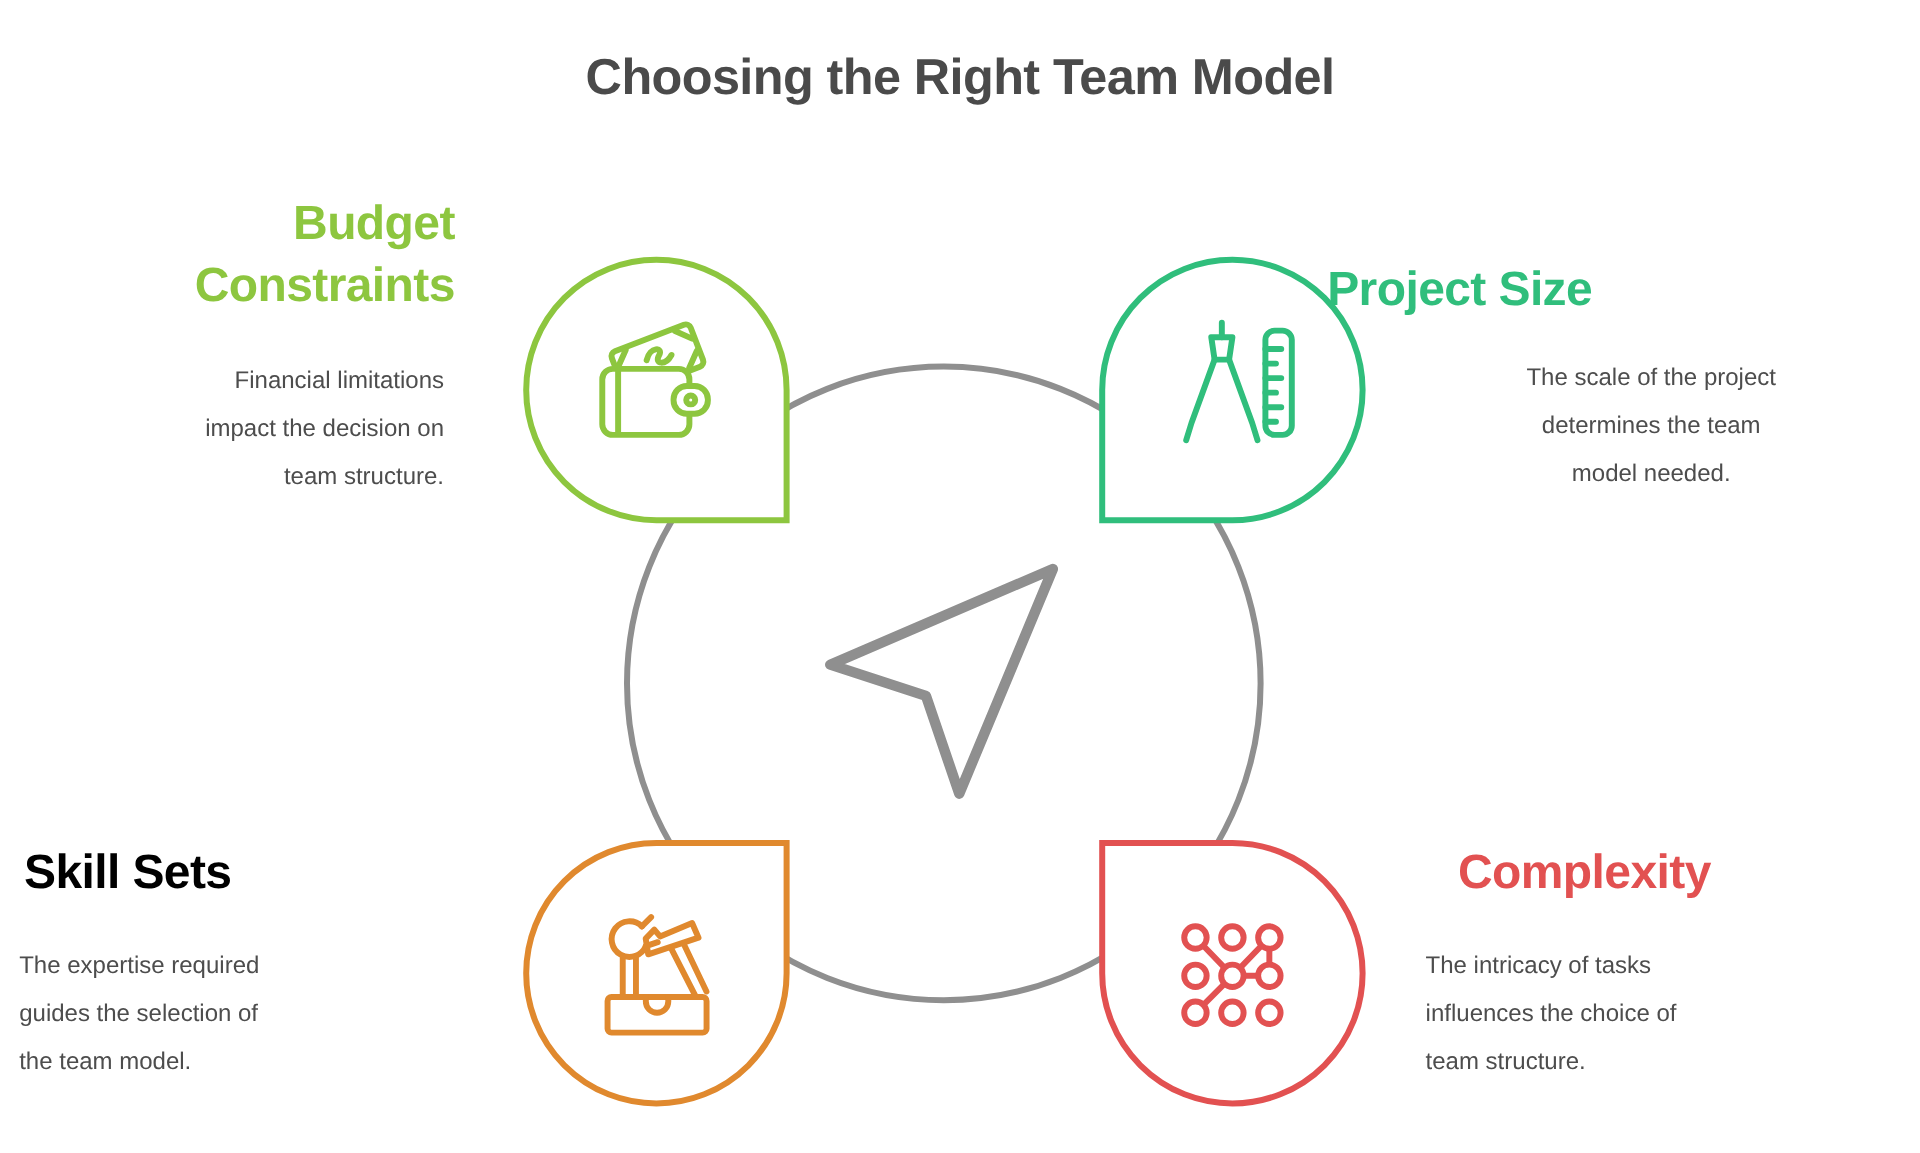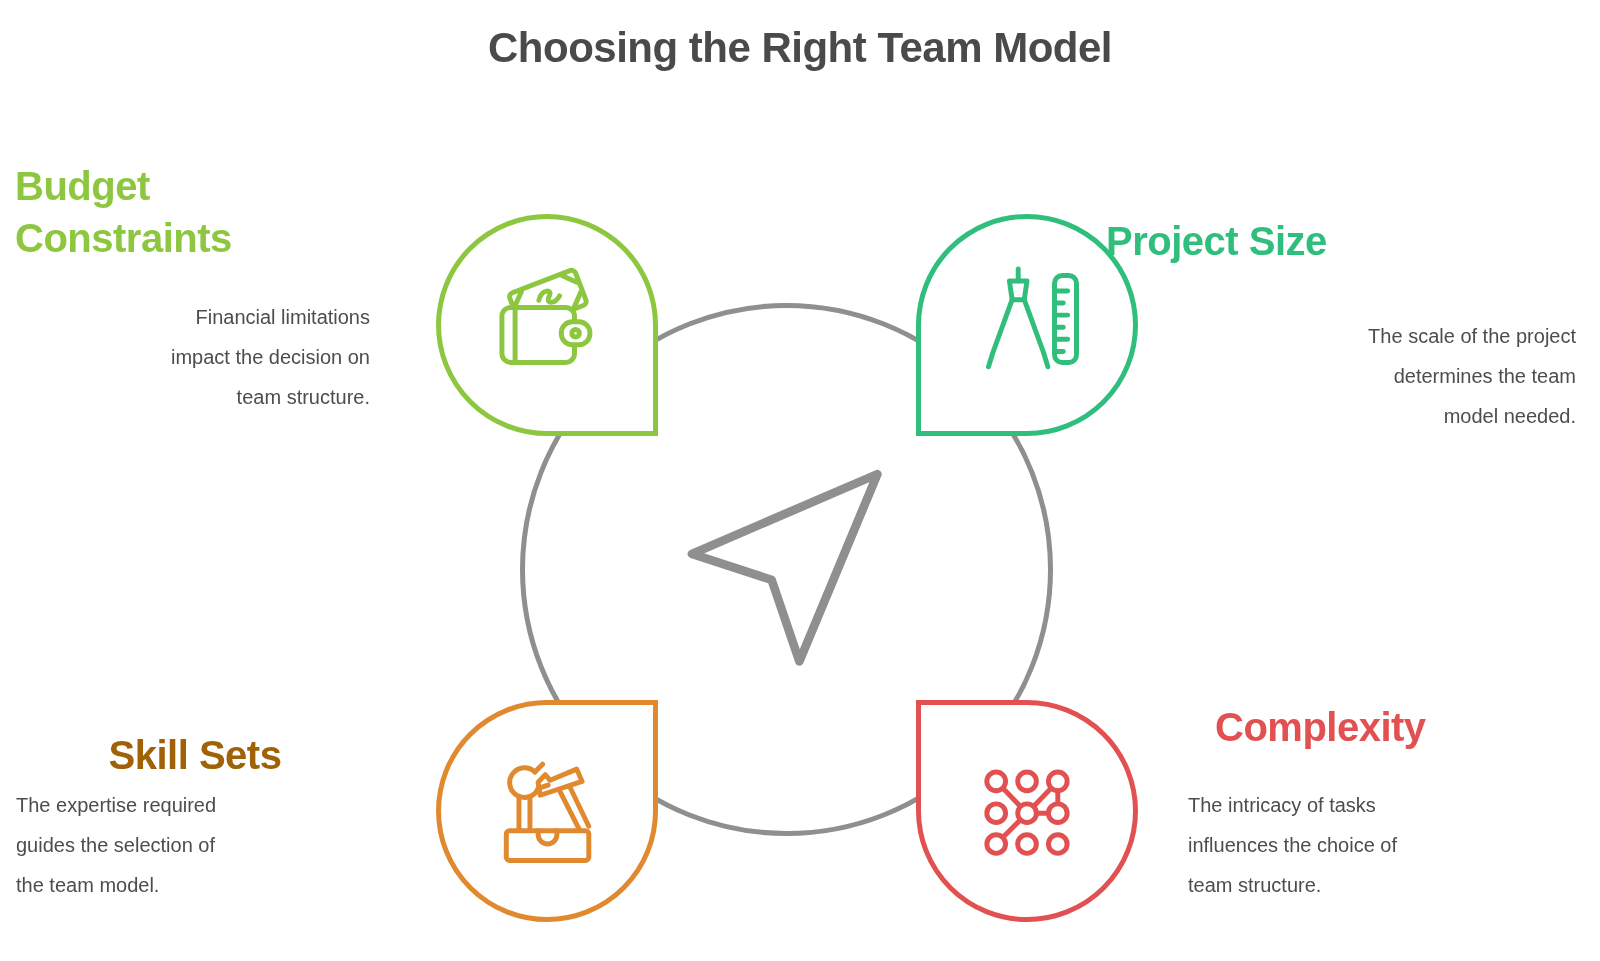--- a/index.html
+++ b/index.html
@@ -2,21 +2,21 @@
 <html><head>
 <meta charset="utf-8">
 <style>
   html,body{margin:0;padding:0;}
   body{
     width:1600px;height:961px;position:relative;overflow:hidden;
     background:#ffffff;
     font-family:"Liberation Sans","DejaVu Sans",sans-serif;
   }
   .title{
-    position:absolute;top:24px;left:0;width:100%;
+    position:absolute;top:40px;left:0;width:100%;
     text-align:center;font-size:42px;font-weight:700;color:#4A4A4A;
     letter-spacing:-0.5px;
   }
   
   .ring{
     position:absolute;left:520px;top:303px;width:533px;height:533px;
     border:5px solid #8F8F8F;border-radius:50%;box-sizing:border-box;z-index:1;
   }
   .center-arrow{
     position:absolute;left:678px;top:462px;width:215px;height:215px;z-index:2;
@@ -34,25 +34,25 @@
   .badge svg{width:132px;height:132px;}
 
   .q-heading{
     position:absolute;font-weight:700;font-size:40px;line-height:1.3;
     letter-spacing:-0.5px;white-space:pre-line;z-index:4;
   }
   .q-desc{
     position:absolute;font-size:20px;line-height:40px;color:#4D4D4D;
     white-space:pre-line;z-index:4;
   }
-  .h-budget    {left:15px;width:350px;top:160px;text-align:left;color:#8DC63F;}
+  .h-budget    {left:29px;width:350px;top:160px;text-align:right;color:#8DC63F;}
   .d-budget    {left:16px;width:354px;top:297px;text-align:right;}
   .h-project   {left:1106px;width:400px;top:215px;text-align:left;color:#30BE7C;}
-  .d-project   {left:1176px;width:400px;top:316px;text-align:right;}
-  .h-skills    {left:20px;width:350px;top:729px;text-align:center;color:#a16207;}
+  .d-project   {left:1176px;width:400px;top:295px;text-align:center;}
+  .h-skills    {left:20px;width:350px;top:701px;text-align:left;color:#000000;}
   .d-skills    {left:16px;width:354px;top:785px;text-align:left;}
   .h-complexity{left:1176px;width:410px;top:701px;text-align:left;color:#E25151;margin-left:39px;}
   .d-complexity{left:1176px;width:410px;top:785px;text-align:left;margin-left:12px;}
 
   .icon-stroke{fill:none;stroke-width:4.5;stroke-linecap:round;stroke-linejoin:round;}
 </style>
 </head>
 <body>
 
 <div class="title">Choosing the Right Team Model</div>

